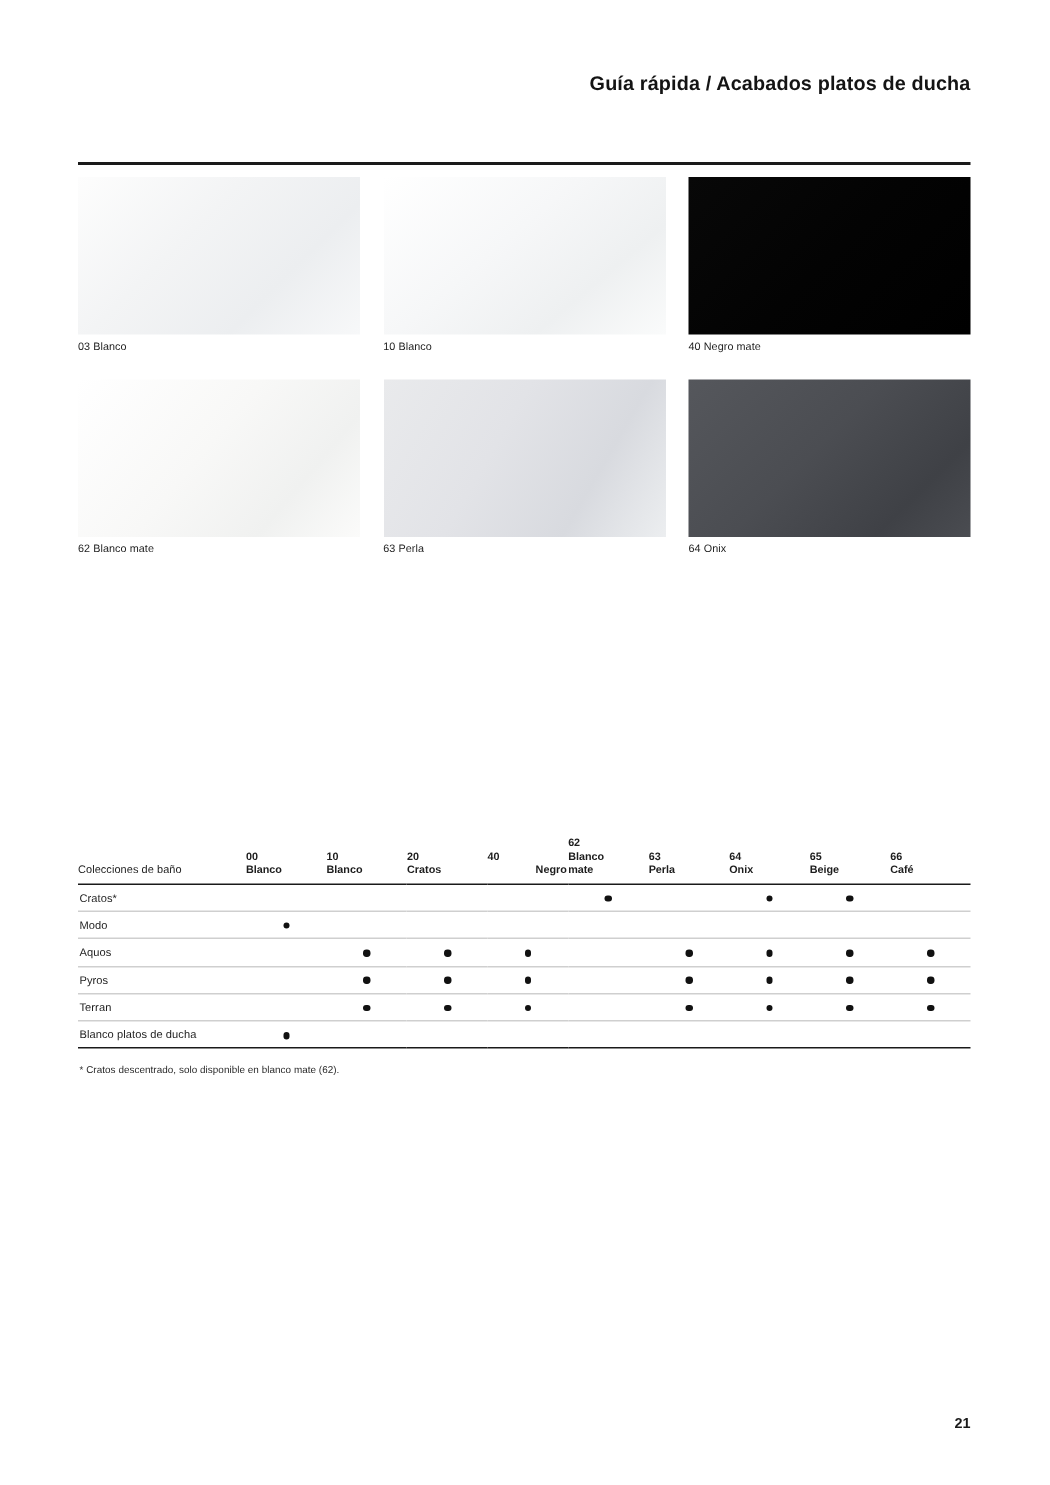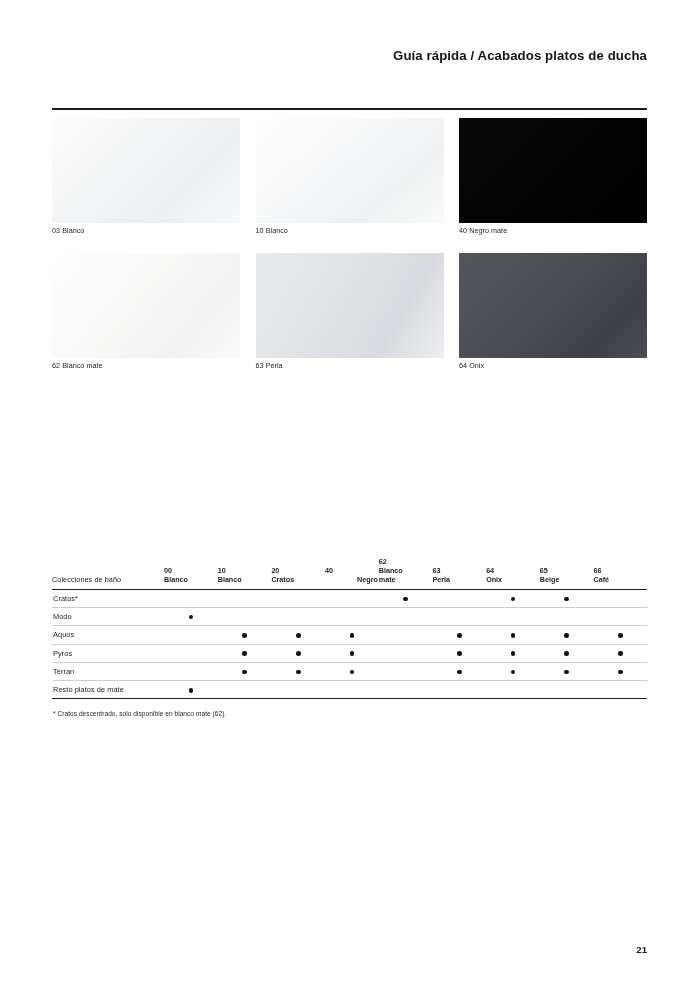--- a/index.html
+++ b/index.html
@@ -291,21 +291,21 @@
         <td class="opt"><span class="dot"></span></td>
         <td class="opt"><span class="dot"></span></td>
         <td class="opt"><span class="dot"></span></td>
         <td class="opt"><span class="dot off"></span></td>
         <td class="opt"><span class="dot"></span></td>
         <td class="opt"><span class="dot"></span></td>
         <td class="opt"><span class="dot"></span></td>
         <td class="opt"><span class="dot"></span></td>
       </tr>
       <tr>
-        <td class="name">Resto platos de mate</td>
+        <td class="name">Blanco platos de ducha</td>
         <td class="opt"><span class="dot"></span></td>
         <td class="opt"><span class="dot off"></span></td>
         <td class="opt"><span class="dot off"></span></td>
         <td class="opt"><span class="dot off"></span></td>
         <td class="opt"><span class="dot off"></span></td>
         <td class="opt"><span class="dot off"></span></td>
         <td class="opt"><span class="dot off"></span></td>
         <td class="opt"><span class="dot off"></span></td>
         <td class="opt"><span class="dot off"></span></td>
       </tr>

